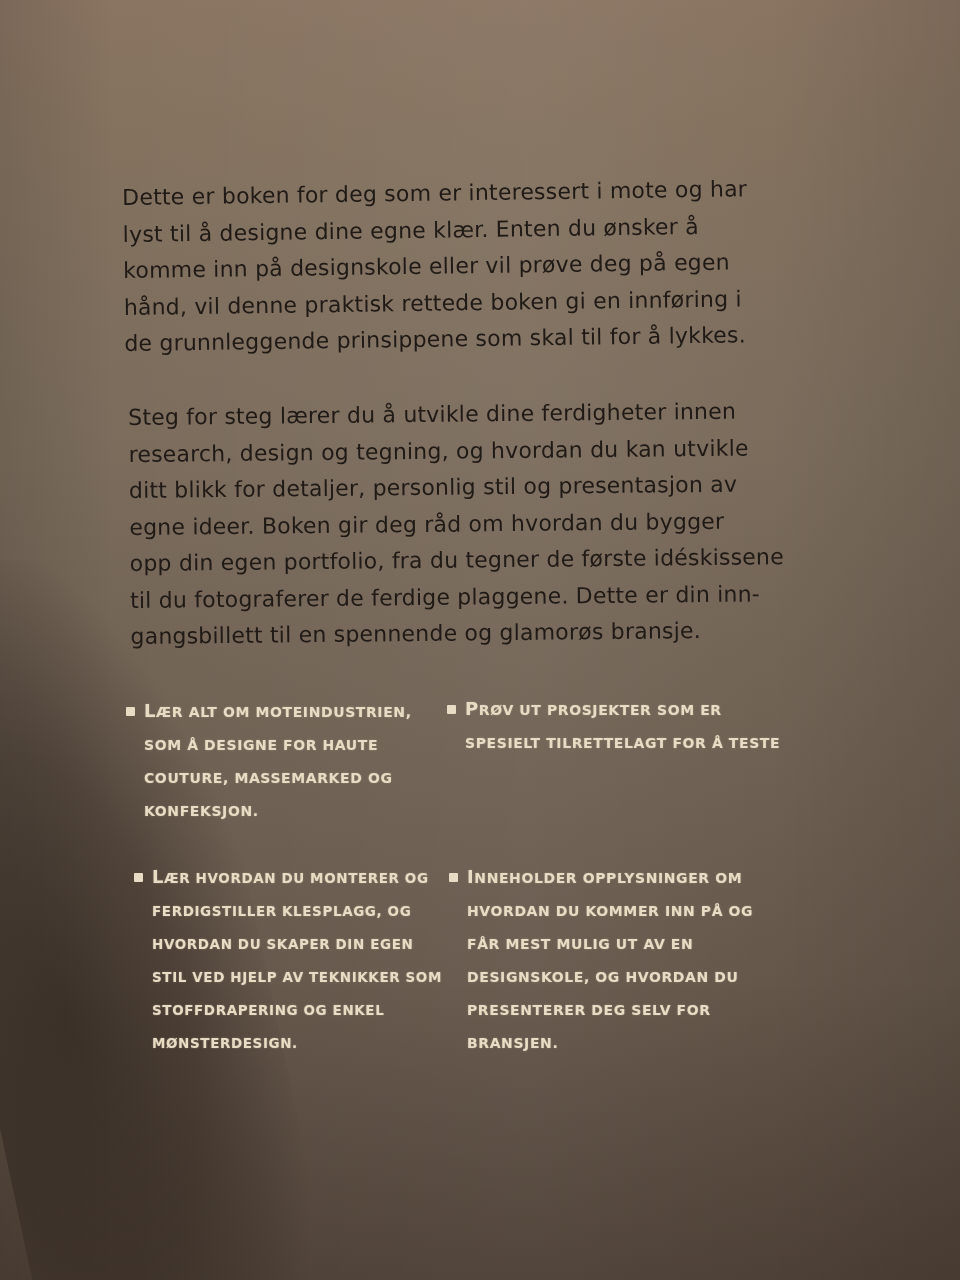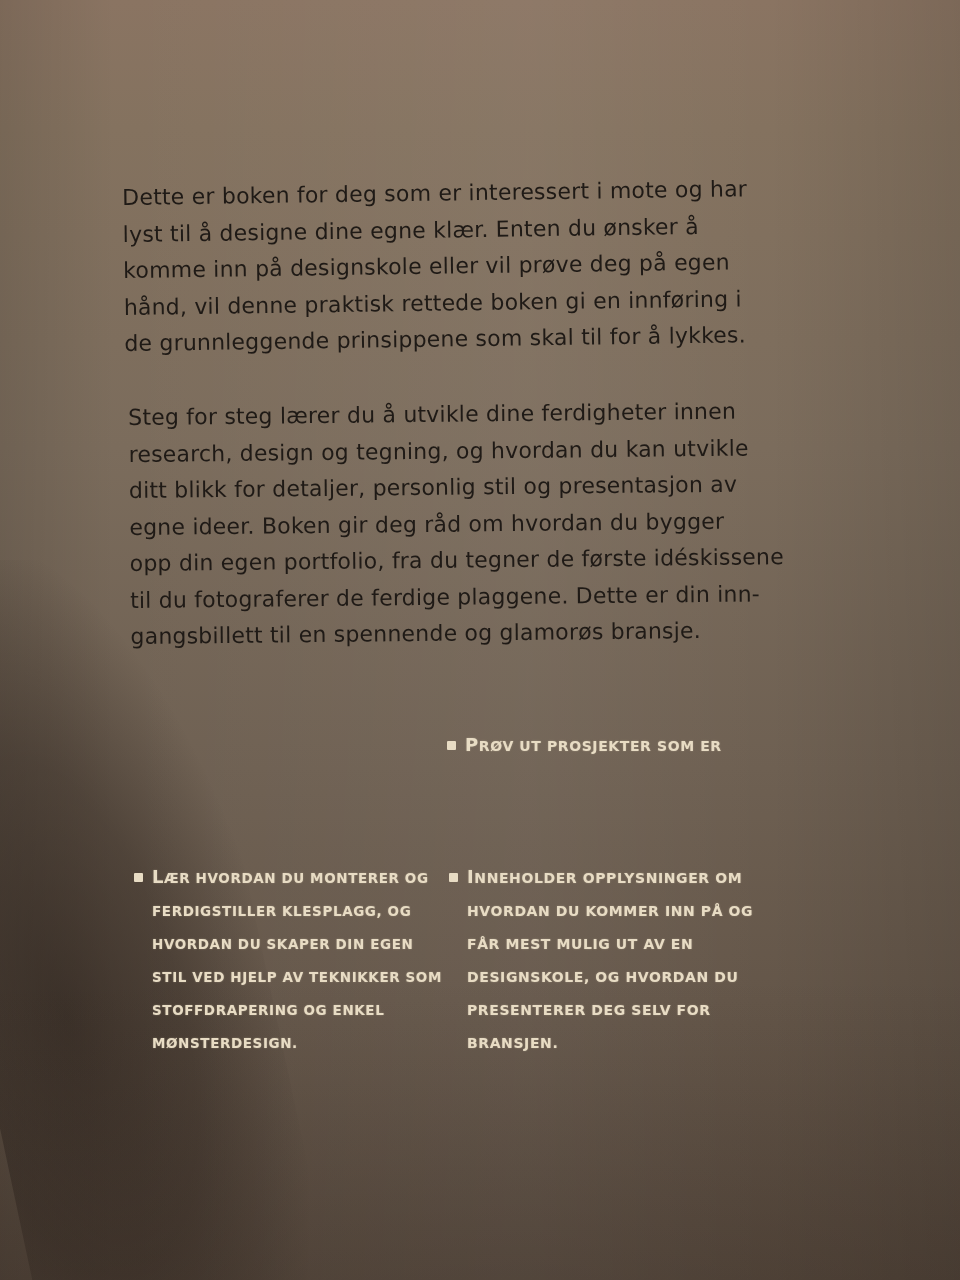--- a/index.html
+++ b/index.html
@@ -89,21 +89,21 @@
       height: 9px;
       background: #e8dcc4;
       margin-right: 9px;
       vertical-align: 1px;
       border-radius: 1px;
     }
     .bullet .cap {
       font-size: 18px;
     }
     #bullet-1 { left: 120px; top: 694px; }
-    #bullet-2 { left: 441px; top: 692px; margin-top: 36px; }
+    #bullet-2 { left: 441px; top: 692px; }
     #bullet-3 { left: 128px; top: 860px; font-size: 13.5px; filter: blur(0.4px); }
     #bullet-4 { left: 443px; top: 860px; }
   </style>
 </head>
 <body>
 
 <div class="paper-sheen"></div>
 <div class="shadow-left"></div>
 <div class="shadow-bottom"></div>
 
@@ -120,23 +120,30 @@
   <div class="para" id="para-2">
     <span class="line">Steg for steg lærer du å utvikle dine ferdigheter innen</span>
     <span class="line">research, design og tegning, og hvordan du kan utvikle</span>
     <span class="line">ditt blikk for detaljer, personlig stil og presentasjon av</span>
     <span class="line">egne ideer. Boken gir deg råd om hvordan du bygger</span>
     <span class="line">opp din egen portfolio, fra du tegner de første idéskissene</span>
     <span class="line">til du fotograferer de ferdige plaggene. Dette er din inn-</span>
     <span class="line">gangsbillett til en spennende og glamorøs bransje.</span>
   </div>
 
+  <div class="bullet" id="bullet-1">
+    <span class="first-line"><span class="marker"></span><span class="cap">L</span><span>ær alt om moteindustrien,</span></span>
+    <span class="line">som å designe for haute</span>
+    <span class="line">couture, massemarked og</span>
+    <span class="line">konfeksjon.</span>
+  </div>
 
   <div class="bullet" id="bullet-2">
     <span class="first-line"><span class="marker"></span><span class="cap">P</span><span>røv ut prosjekter som er</span></span>
+    <span class="line">spesielt tilrettelagt for å teste</span>
   </div>
 
   <div class="bullet" id="bullet-4">
     <span class="first-line"><span class="marker"></span><span class="cap">I</span><span>nneholder opplysninger om</span></span>
     <span class="line">hvordan du kommer inn på og</span>
     <span class="line">får mest mulig ut av en</span>
     <span class="line">designskole, og hvordan du</span>
     <span class="line">presenterer deg selv for</span>
     <span class="line">bransjen.</span>
   </div>

